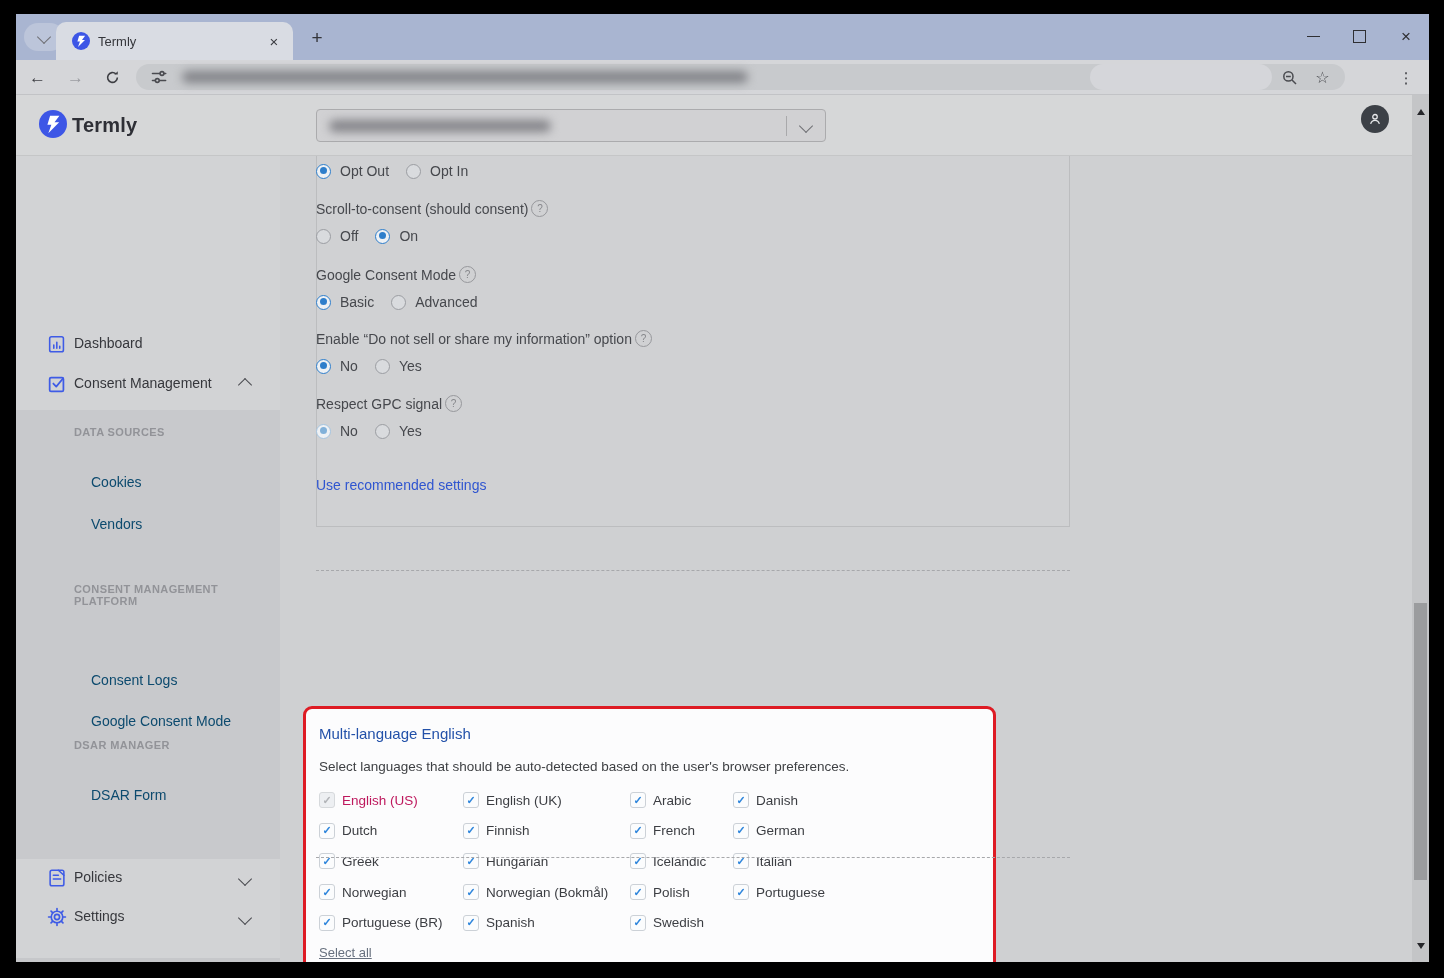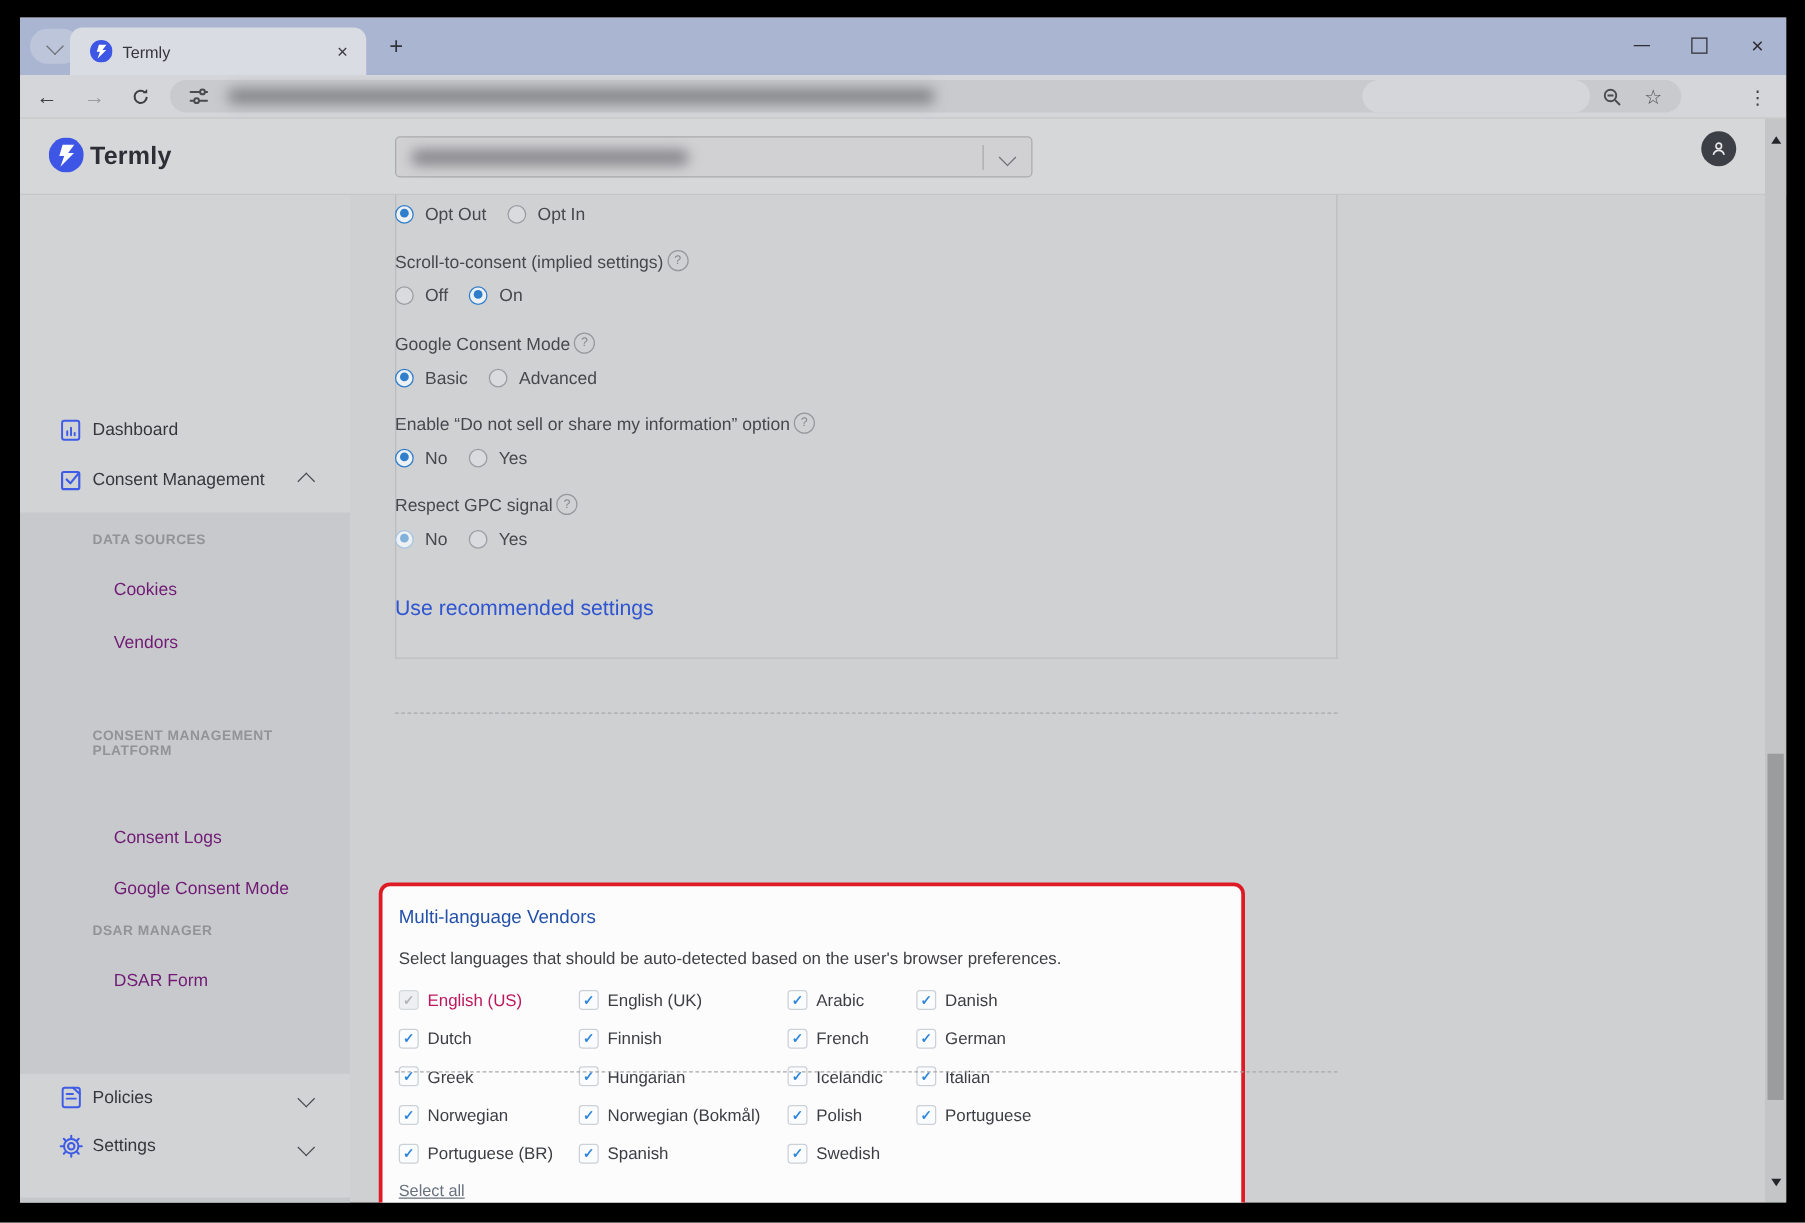--- a/index.html
+++ b/index.html
@@ -52,41 +52,41 @@
 
   
   .sidebar{position:absolute;left:0;top:142px;width:264px;bottom:0;background:#d2d3d5;}
   .nav-item{position:absolute;left:0;width:264px;height:28px;}
   .nav-icon{position:absolute;left:30px;top:3px;width:22px;height:22px;}
   .nav-label{position:absolute;left:58px;top:5px;font-size:14px;color:#36373c;}
   .nav-chev{position:absolute;left:224px;top:10px;}
   .submenu{position:absolute;left:0;top:254px;width:264px;height:449px;background:#c8c9cc;}
   .sec-label{position:absolute;left:58px;font-size:11px;font-weight:700;color:#929398;letter-spacing:.4px;}
   .sub-item{position:absolute;left:0;width:264px;height:38px;}
-  .sub-label{position:absolute;left:75px;top:12px;font-size:14px;color:#701a75;}
+  .sub-label{position:absolute;left:75px;top:23px;font-size:14px;color:#0c4a6e;}
   .sub-item.selected{background:#d4d5d7;border-left:3px solid #3e5be6;box-sizing:border-box;}
   .sub-item.selected .sub-label{left:72px;}
   .side-filler{position:absolute;left:0;top:802px;width:264px;height:146px;background:#c6c7ca;}
 
   
   .main{position:absolute;left:264px;top:142px;right:17px;bottom:0;background:#cfd0d2;}
   .panel{position:absolute;left:36px;top:0;width:754px;height:371px;background:#d0d1d3;
       border:1px solid #bcbdbf;border-top:none;box-sizing:border-box;}
   .grp{position:absolute;left:36px;}
   .grp-label{font-size:14px;color:#46484d;display:flex;align-items:center;}
   .help{width:15px;height:15px;border:1px solid #97989c;border-radius:50%;font-size:10px;color:#85868a;
       display:inline-flex;align-items:center;justify-content:center;margin-left:3px;flex:none;}
   .radio-row{display:flex;gap:17px;align-items:center;}
   .opt{display:flex;gap:9px;align-items:center;font-size:14px;color:#46484d;}
   .radio{width:15px;height:15px;border-radius:50%;border:1.2px solid #9b9da2;background:#d9dbde;box-sizing:border-box;position:relative;flex:none;}
   .radio.selected{border-color:#2e7ecb;background:#eef1f4;}
   .radio.selected::after{content:"";position:absolute;left:2.8px;top:2.8px;width:7px;height:7px;border-radius:50%;background:#2e7ecb;}
   .radio.selected.disabled{border-color:#a5c4e0;}
   .radio.selected.disabled::after{background:#82b1d9;}
-  .rec-link{position:absolute;left:36px;font-size:17px;color:#2f55d0;}
+  .rec-link{position:absolute;left:36px;font-size:14px;color:#2f55d0;}
   .dashed{position:absolute;left:36px;width:754px;border-top:1px dashed #a7a8ab;}
 
   
   .redbox{position:absolute;left:23px;top:550px;width:693px;height:269px;background:#fcfcfd;
       border:3px solid #de1b24;border-radius:9px;box-sizing:border-box;}
   .ml-title{position:absolute;left:13px;top:16px;font-size:15px;color:#2351a9;}
   .ml-desc{position:absolute;left:13px;top:50px;font-size:13.5px;color:#3f4144;}
   .lang-grid{position:absolute;left:13px;top:76px;width:660px;display:grid;grid-template-columns:144px 167px 103px 1fr;}
   .lang{display:flex;align-items:center;gap:7px;height:30.6px;}
   .checkbox{width:16px;height:16px;border-radius:3px;border:1px solid #ccd1d7;background:#fbfcfd;box-sizing:border-box;
@@ -260,21 +260,21 @@
 
           <div class="opt">
             <span class="radio"></span>
             <span>Opt In</span>
           </div>
         </div>
     </div>
 
     <div class="grp" style="top:44px">
       <div class="grp-label">
-          <span>Scroll-to-consent (implied settings)</span>
+          <span>Scroll-to-consent (should consent)</span>
         <span class="help">?</span>
         </div>
       <div class="radio-row" style="margin-top:11px">
 
           <div class="opt">
             <span class="radio"></span>
             <span>Off</span>
           </div>
 
           <div class="opt">
@@ -339,21 +339,21 @@
             <span>Yes</span>
           </div>
         </div>
     </div>
 
     <div class="rec-link" style="top:321px">Use recommended settings</div>
 
     <div class="dashed" style="top:414px"></div>
 
     <div class="redbox">
-      <div class="ml-title">Multi-language Vendors</div>
+      <div class="ml-title">Multi-language English</div>
       <div class="ml-desc">Select languages that should be auto-detected based on the user's browser preferences.</div>
       <div class="lang-grid">
 
           <div class="lang disabled">
             <span class="checkbox">✓</span>
             <span class="lang-label">English (US)</span>
           </div>
 
           <div class="lang">
             <span class="checkbox">✓</span>

